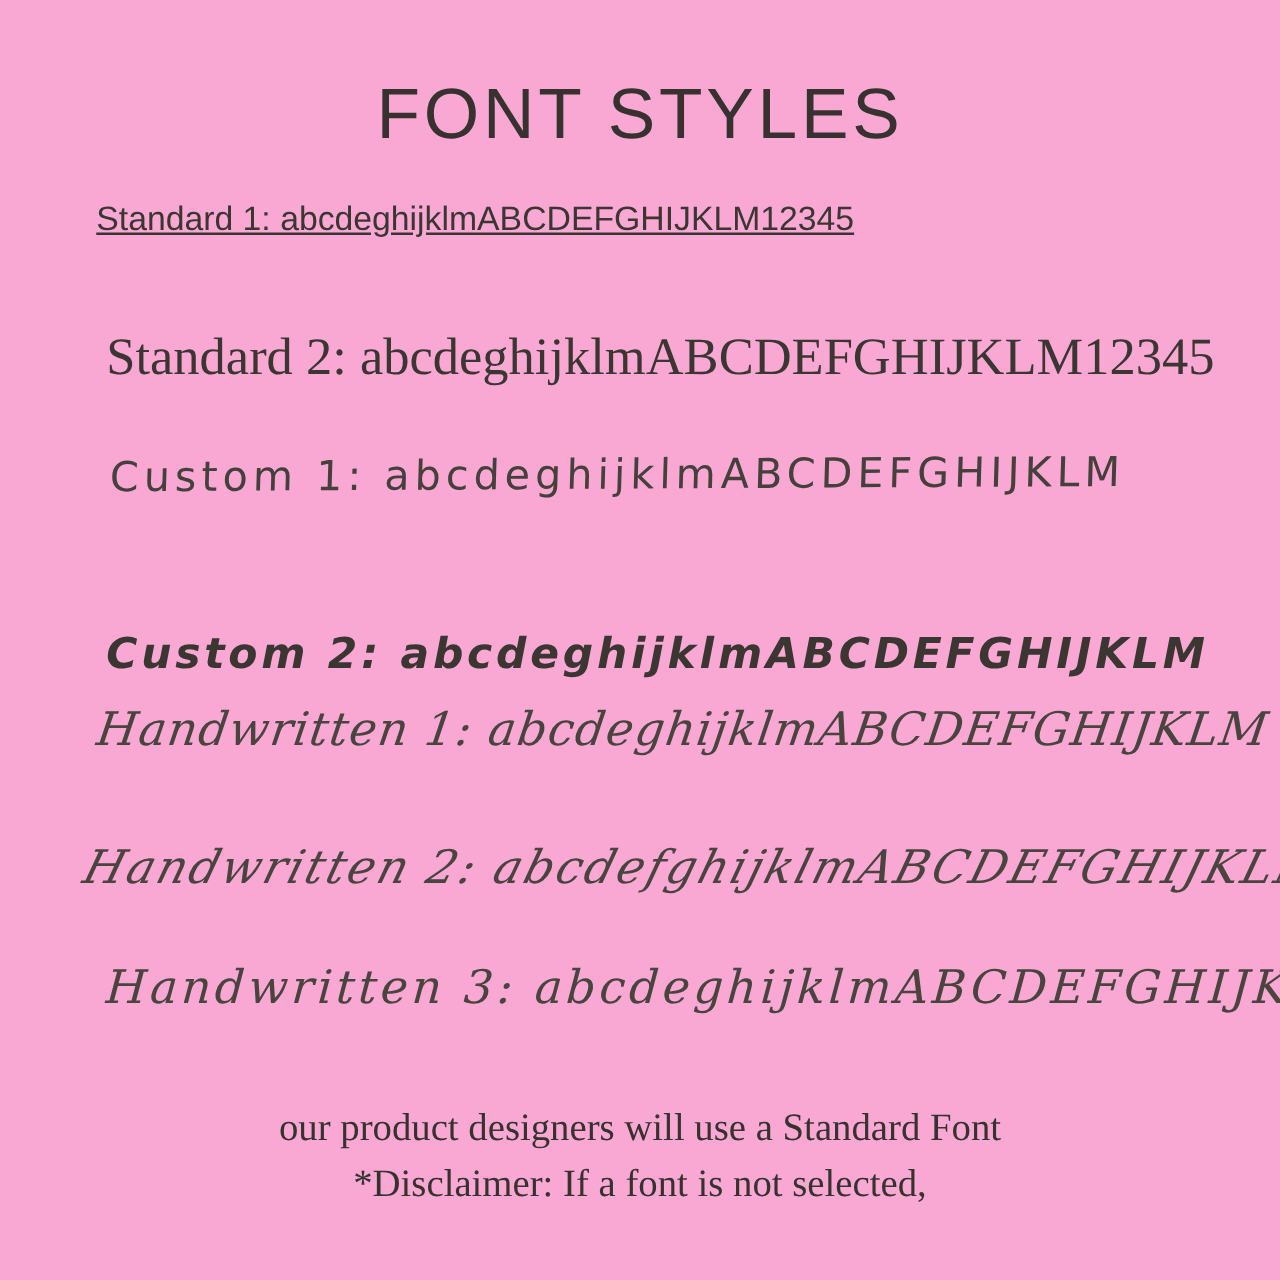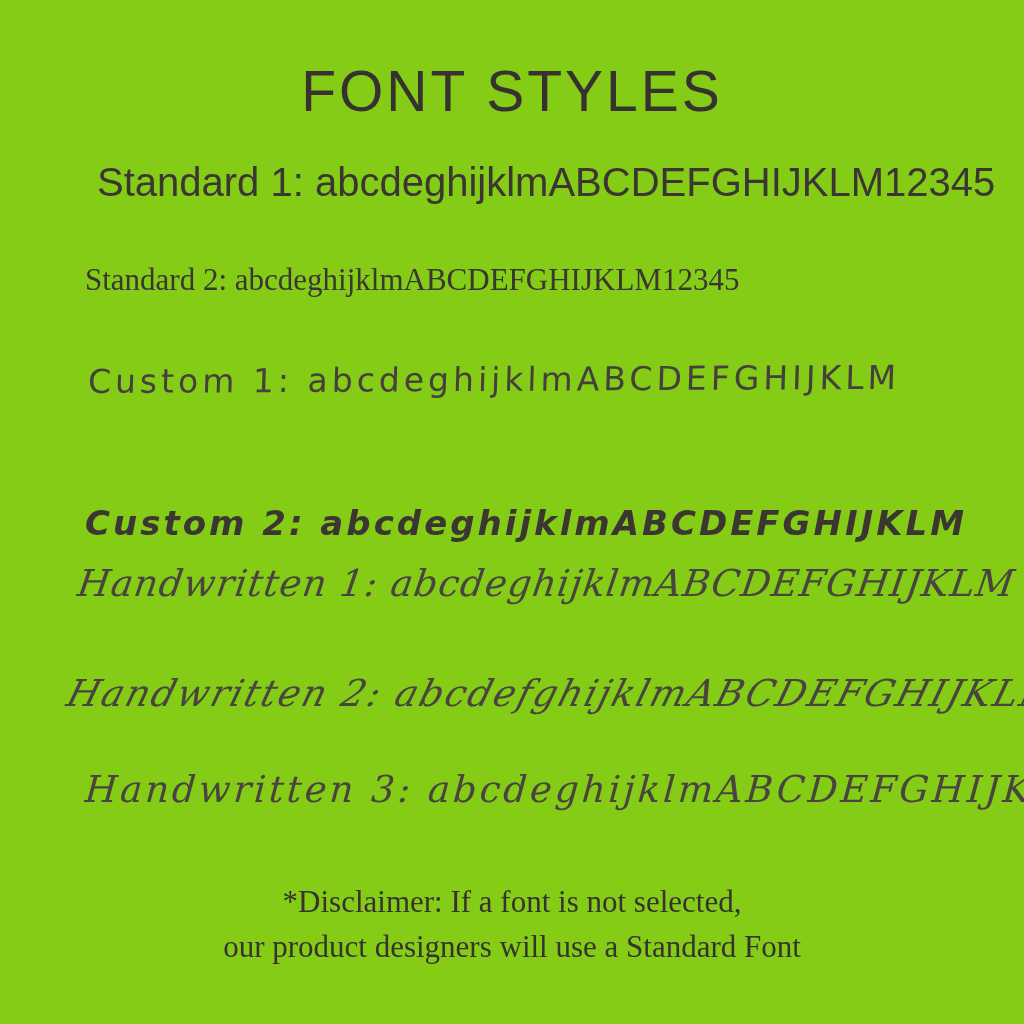--- a/index.html
+++ b/index.html
@@ -11,21 +11,21 @@
     height: 1024px;
     background: #ffffff;
     color: #3b3632;
     overflow: hidden;
     position: relative;
     font-family: "Liberation Sans", sans-serif;
   }
   .stage {
     position: absolute;
     inset: 0;
-    background: #84cc16;
+    background: #f9a8d4;
   }
   .page-title {
     position: absolute;
     top: 58px;
     left: 0;
     right: 0;
     text-align: center;
     font-family: "Liberation Sans", sans-serif;
     font-size: 57px;
     font-weight: 400;
@@ -35,30 +35,31 @@
   }
   .font-row {
     position: absolute;
     white-space: nowrap;
     transform-origin: left center;
     color: #3b3632;
   }
   
   .row-standard-1 {
     top: 160px;
-    left: 97px;
+    left: 77px;
     font-family: "Liberation Sans", sans-serif;
-    font-size: 40px;
+    font-size: 27px;
+    text-decoration: underline;
   }
   
   .row-standard-2 {
     top: 262px;
     left: 85px;
     font-family: "Liberation Serif", serif;
-    font-size: 31px;
+    font-size: 42px;
   }
   
   .row-custom-1 {
     top: 362px;
     left: 88px;
     font-family: "DejaVu Sans", sans-serif;
     font-size: 33px;
     letter-spacing: 4px;
     transform: skewX(-2deg) rotate(-0.3deg);
     color: #45403b;
@@ -134,17 +135,17 @@
 
   <div class="font-row row-custom-2">Custom 2: abcdeghijklmABCDEFGHIJKLM</div>
 
   <div class="font-row row-handwritten-1">Handwritten 1: abcdeghijklmABCDEFGHIJKLM</div>
 
   <div class="font-row row-handwritten-2">Handwritten 2: abcdefghijklmABCDEFGHIJKLM</div>
 
   <div class="font-row row-handwritten-3">Handwritten 3: abcdeghijklmABCDEFGHIJKLM</div>
 
   <div class="disclaimer">
+    <div>our product designers will use a Standard Font</div>
     <div>*Disclaimer: If a font is not selected,</div>
-    <div>our product designers will use a Standard Font</div>
   </div>
 
 </div>
 
 </body></html>

